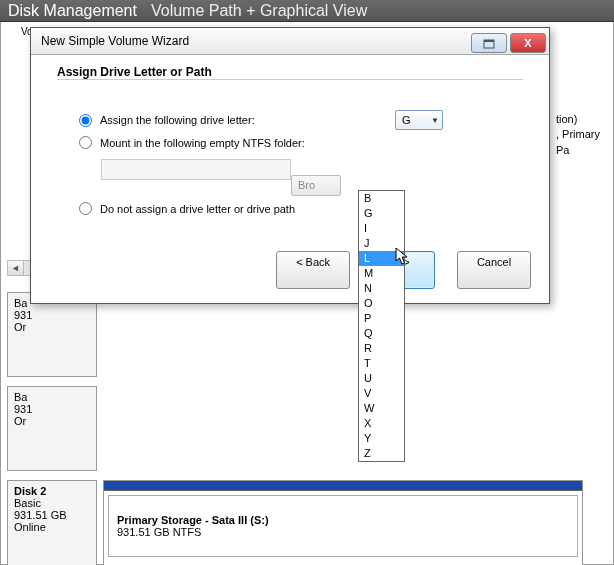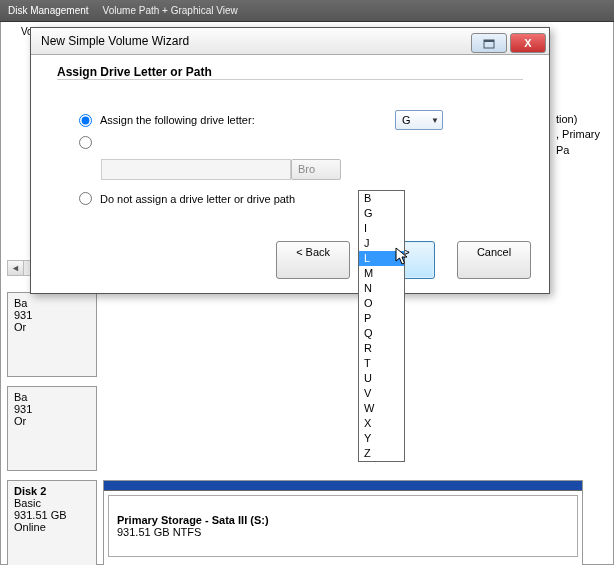--- a/index.html
+++ b/index.html
@@ -1,18 +1,18 @@
 <!DOCTYPE html>
 <html><head>
 <meta charset="utf-8">
 <style>
   * { box-sizing: border-box; margin: 0; padding: 0; font-family: "Segoe UI", Tahoma, sans-serif; }
   body { background: #f0f0f0; width: 614px; height: 565px; overflow: hidden; position: relative; }
   
-  .bg-header { background: linear-gradient(#6a6a6a,#555555); height: 22px; color:#fff; font-size:10px; display:flex; align-items:center; padding-left:8px; border-bottom:1px solid #333;}
+  .bg-header { background: linear-gradient(#6a6a6a,#555555); height: 22px; color:#fff; font-size:16px; display:flex; align-items:center; padding-left:8px; border-bottom:1px solid #333;}
   .bg-header .subtitle{ margin-left:14px; font-weight:normal; color:#eee;}
   .bg-body { position:relative; background:#fff; height:543px; border:1px solid #999; border-top:none;}
   
   .vol-col { position:absolute; left:20px; top:4px; width:18px; font-size:10px;}
   
   .scroll-h { position:absolute; left:6px; top:238px; width:94px; height:16px; background:#e8e8e8; border:1px solid #bbb; display:flex;}
   .scroll-h .arrow{ width:16px; background:linear-gradient(#f8f8f8,#ddd); border-right:1px solid #bbb; text-align:center; font-size:9px; line-height:14px; color:#555;}
   .scroll-h .arrow:last-child{ border-right:none; border-left:1px solid #bbb;}
   .scroll-h .track{ flex:1; }
   
@@ -38,21 +38,21 @@
   .tbtn.close{ background:linear-gradient(#f07070,#c83030); color:#fff; font-weight:bold;}
   .dlg-body{ padding:10px 26px 16px 26px; font-size:11px;}
   .dlg-heading{ font-weight:bold; font-size:12px;}
   .dlg-sub{ margin:3px 0 10px 16px;}
   .hr{ border:none; border-top:1px solid #ccc; margin-bottom:30px;}
   .opt-row{ display:flex; align-items:center; margin:6px 0 6px 22px;}
   .opt-row input[type=radio]{ margin-right:8px;}
   .letter-select{ margin-left:auto; margin-right:80px; width:48px; height:20px; border:1px solid #7a9cc6; background:linear-gradient(#fff,#e6eef8); font-size:11px; padding-left:6px; position:relative; display:flex; align-items:center; border-radius:2px;}
   .letter-select .arrow{ position:absolute; right:3px; font-size:8px; color:#333;}
   .folder-input{ width:190px; height:21px; border:1px solid #ccc; background:#f5f5f5; margin:4px 0 6px 44px;}
-  .browse{ display:inline-block; width:50px; height:21px; border:1px solid #bbb; background:linear-gradient(#f8f8f8,#e8e8e8); font-size:11px; color:#888; text-align:left; padding-left:6px; line-height:19px; vertical-align:top; margin-top:4px; border-radius:2px;}
+  .browse{ display:inline-block; width:50px; height:21px; border:1px solid #bbb; background:linear-gradient(#f8f8f8,#e8e8e8); font-size:11px; color:#888; text-align:left; padding-left:6px; line-height:19px; vertical-align:top; margin-top:20px; border-radius:2px;}
   .dlg-footer{ text-align:right; padding:14px 18px 14px 0; border-top:0;}
   .dlg-footer .fbtn{ display:inline-block; min-width:74px; height:38px; border:1px solid #888; background:linear-gradient(#fdfdfd,#e4e4e4); font-size:11px; line-height:20px; text-align:center; margin-left:6px; border-radius:3px; cursor:pointer;}
   .dlg-footer .fbtn.primary{ border:1px solid #3c7fb1; background:linear-gradient(#eaf6fd,#bee6fd); box-shadow:inset 0 0 0 1px #d9f0fc;}
   
   
   .dropdown{ position:absolute; left:358px; top:190px; width:47px; background:#fff; border:1px solid #666; font-size:11px; z-index:20;}
   .dropdown div{ padding:0 5px; line-height:15px; cursor:default;}
   .dropdown .hl{ background:#3399ff; color:#fff;}
   .cursor{ position:absolute; left:395px; top:247px; z-index:30; pointer-events:none;}
   .cursor svg{ width:16px; height:20px;}
@@ -130,20 +130,21 @@
     <div class="opt-row">
       <input type="radio" checked="" style="">
       <span>Assign the following drive letter:</span>
       <div class="letter-select">
         <span>G</span>
         <span class="arrow">▼</span>
       </div>
     </div>
     <div class="opt-row" style="margin-top:2px;">
       <input type="radio" style="">
+      <span>Mount in the following empty NTFS folder:</span>
     </div>
     <div style="display:flex; align-items:flex-start;">
       <input class="folder-input" type="text" disabled="" style="">
       <span class="browse">Bro</span>
     </div>
     <div class="opt-row" style="margin-top:6px;">
       <input type="radio" style="">
       <span>Do not assign a drive letter or drive path</span>
     </div>
   </div>

